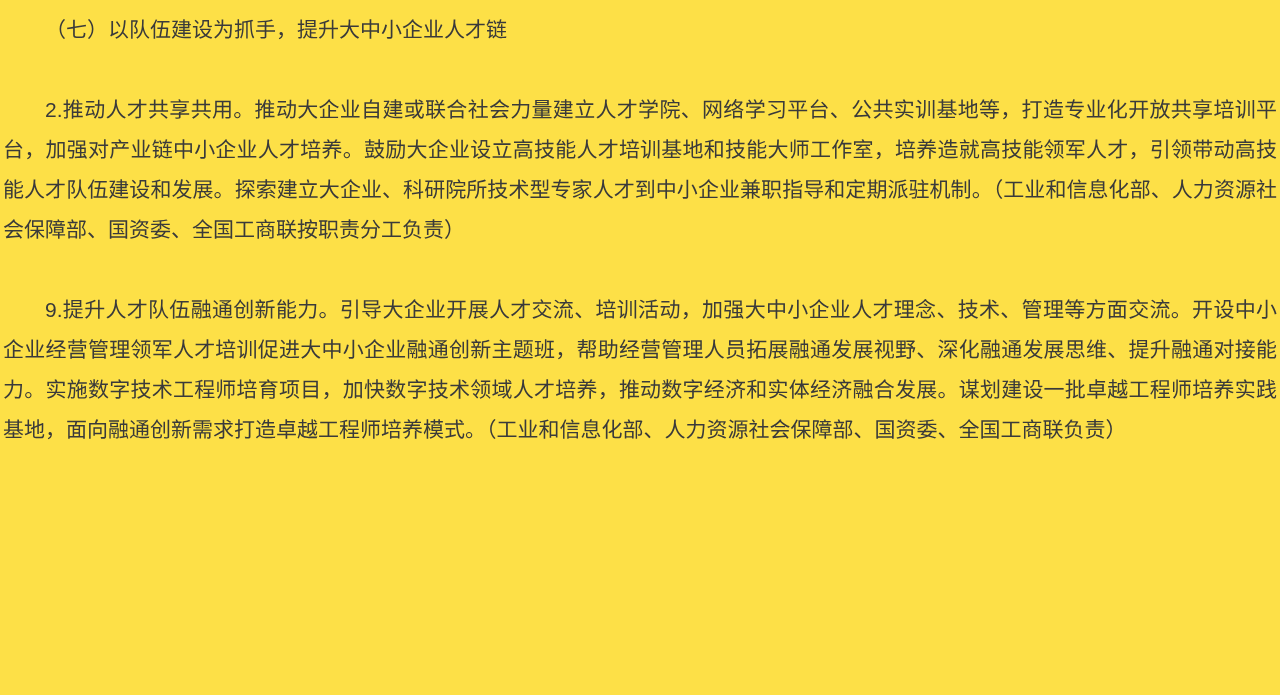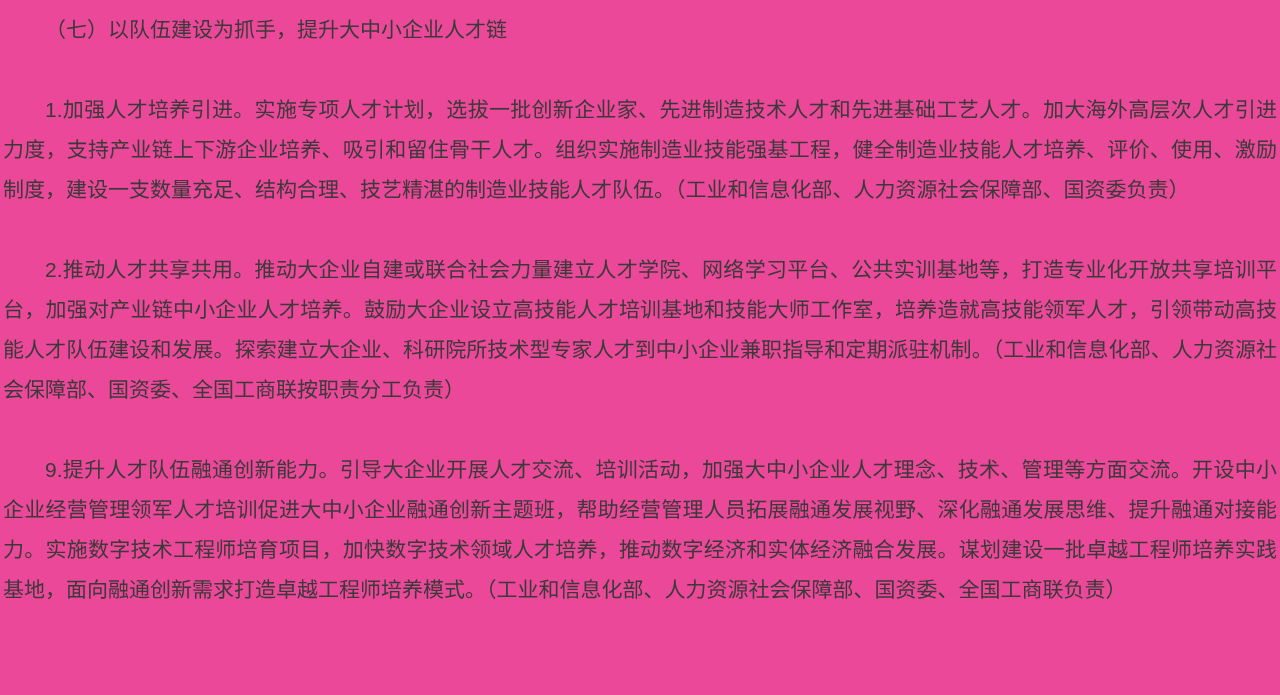--- a/index.html
+++ b/index.html
@@ -10,34 +10,33 @@
     .doc {
       width: 1280px;
       height: 695px;
       box-sizing: border-box;
       padding: 10px 3px 0 3px;
       overflow: hidden;
       font-family: "Liberation Sans", "DejaVu Sans", sans-serif;
       font-size: 21px;
       line-height: 40px;
       color: #3a3a3a;
-      background: #ec4899;
+      background: #fde047;
     }
     .doc p {
       margin: 0 0 40px 0;
       text-indent: 2em;
       text-align: justify;
       text-justify: inter-ideograph;
       word-break: break-all;
     }
     .doc p.heading {
       text-align: left;
     }
   </style>
 </head>
 <body>
 
 <div class="doc">
   <p class="heading">（七）以队伍建设为抓手，提升大中小企业人才链</p>
-  <p>1.加强人才培养引进。实施专项人才计划，选拔一批创新企业家、先进制造技术人才和先进基础工艺人才。加大海外高层次人才引进力度，支持产业链上下游企业培养、吸引和留住骨干人才。组织实施制造业技能强基工程，健全制造业技能人才培养、评价、使用、激励制度，建设一支数量充足、结构合理、技艺精湛的制造业技能人才队伍。（工业和信息化部、人力资源社会保障部、国资委负责）</p>
   <p>2.推动人才共享共用。推动大企业自建或联合社会力量建立人才学院、网络学习平台、公共实训基地等，打造专业化开放共享培训平台，加强对产业链中小企业人才培养。鼓励大企业设立高技能人才培训基地和技能大师工作室，培养造就高技能领军人才，引领带动高技能人才队伍建设和发展。探索建立大企业、科研院所技术型专家人才到中小企业兼职指导和定期派驻机制。（工业和信息化部、人力资源社会保障部、国资委、全国工商联按职责分工负责）</p>
   <p>9.提升人才队伍融通创新能力。引导大企业开展人才交流、培训活动，加强大中小企业人才理念、技术、管理等方面交流。开设中小企业经营管理领军人才培训促进大中小企业融通创新主题班，帮助经营管理人员拓展融通发展视野、深化融通发展思维、提升融通对接能力。实施数字技术工程师培育项目，加快数字技术领域人才培养，推动数字经济和实体经济融合发展。谋划建设一批卓越工程师培养实践基地，面向融通创新需求打造卓越工程师培养模式。（工业和信息化部、人力资源社会保障部、国资委、全国工商联负责）</p>
 </div>
 
 </body></html>

